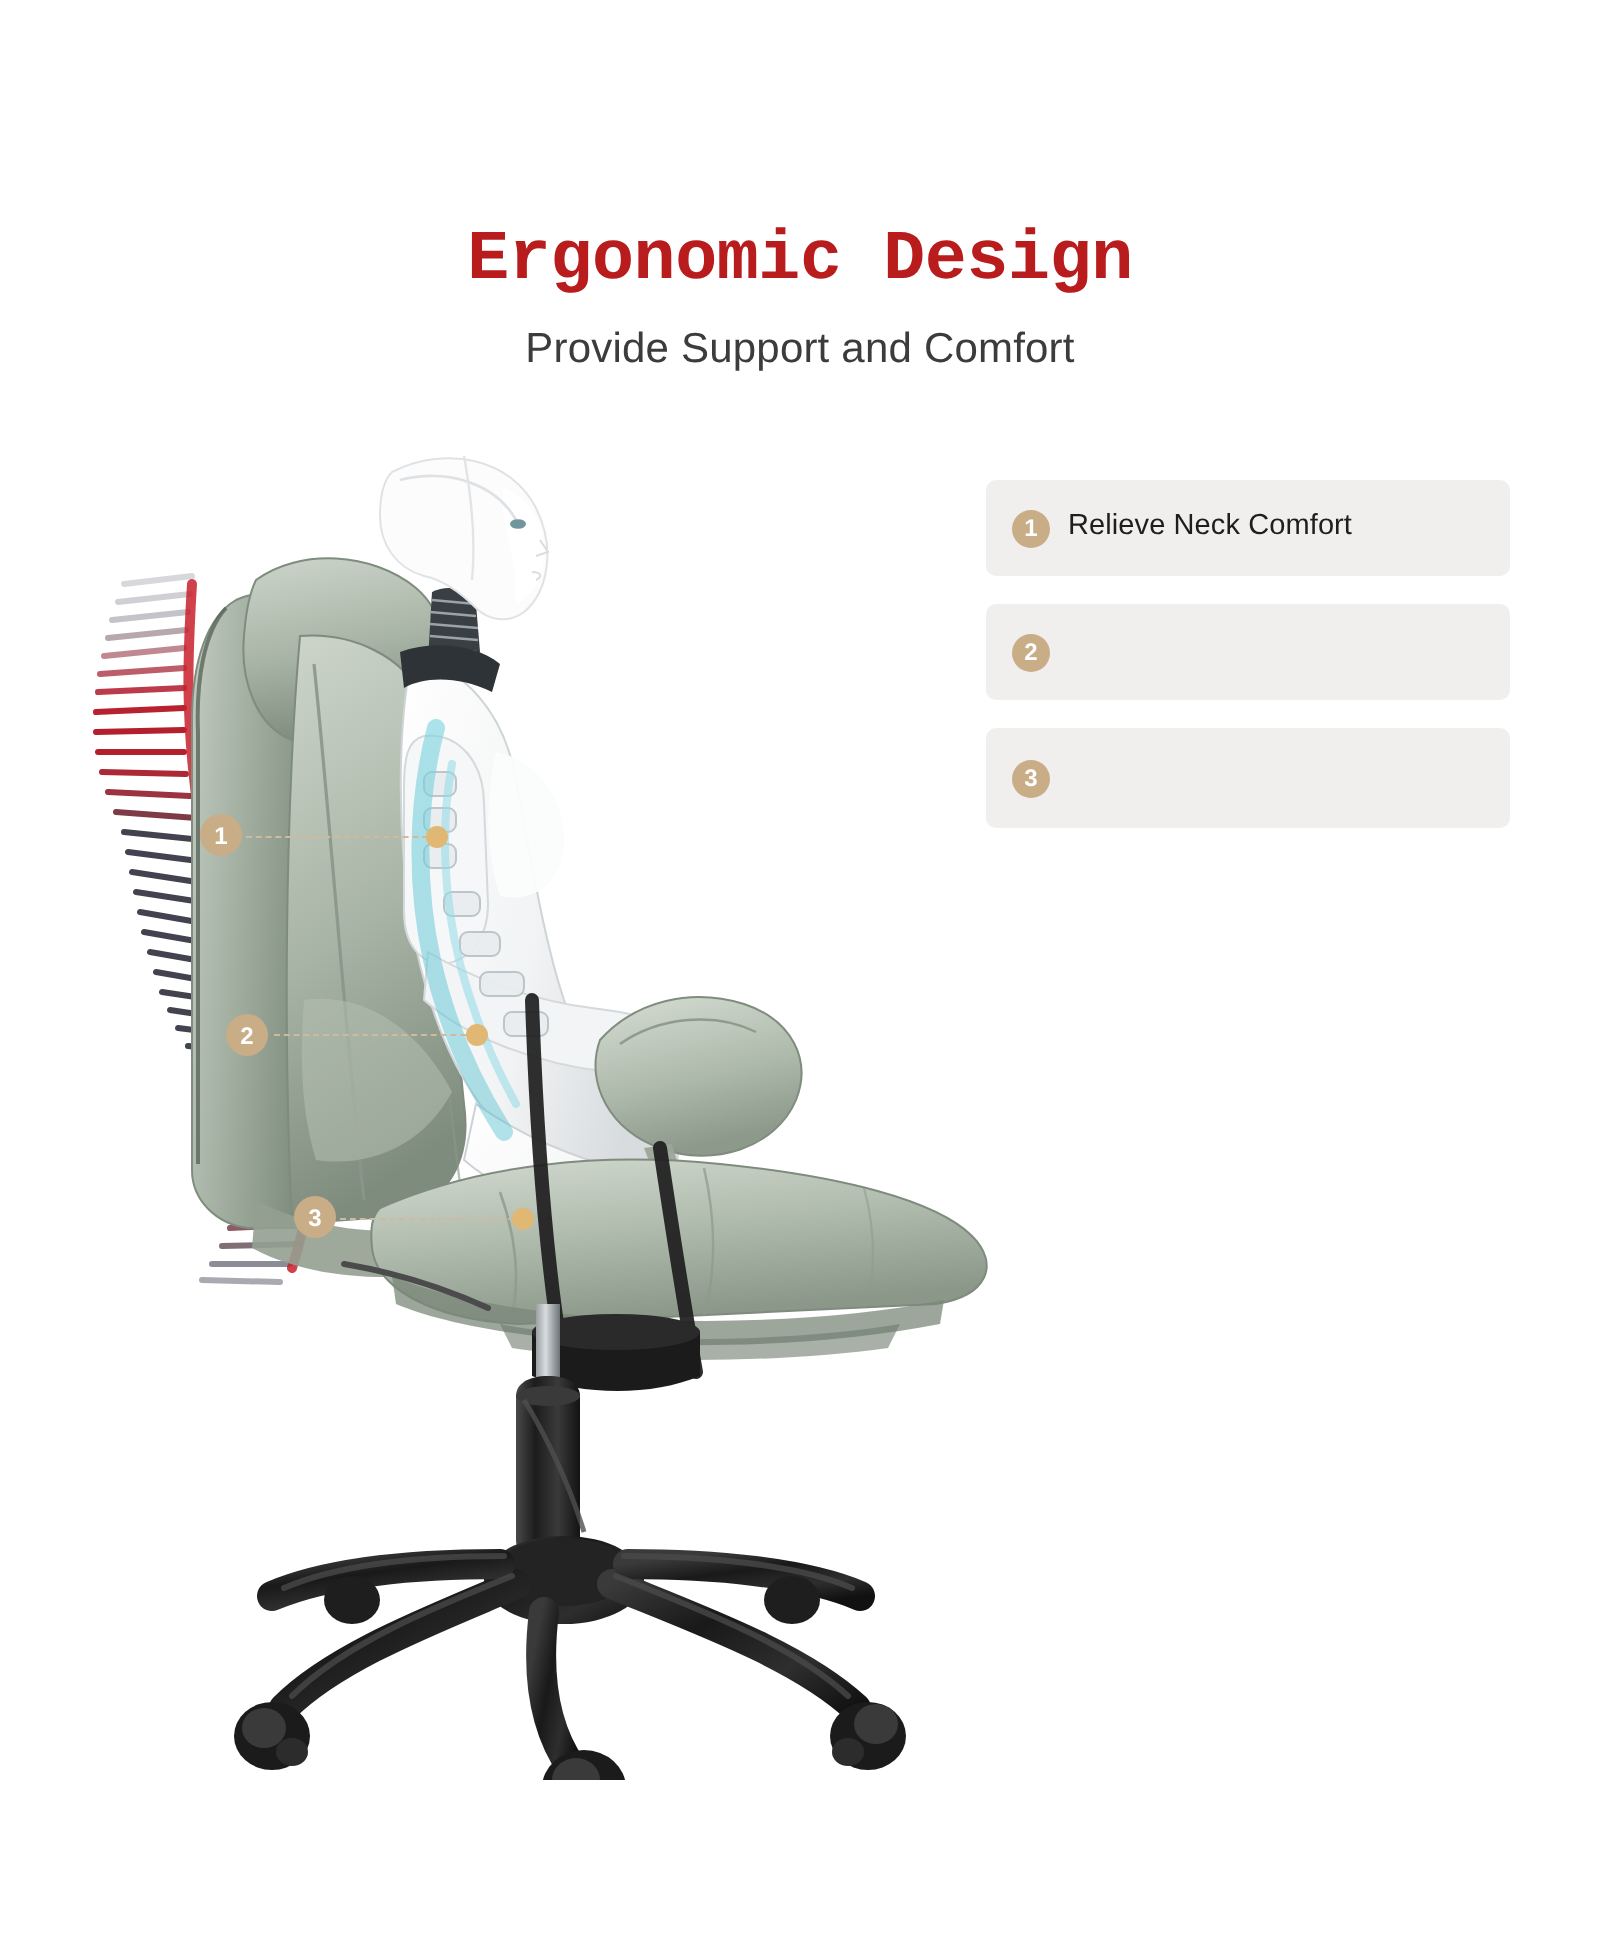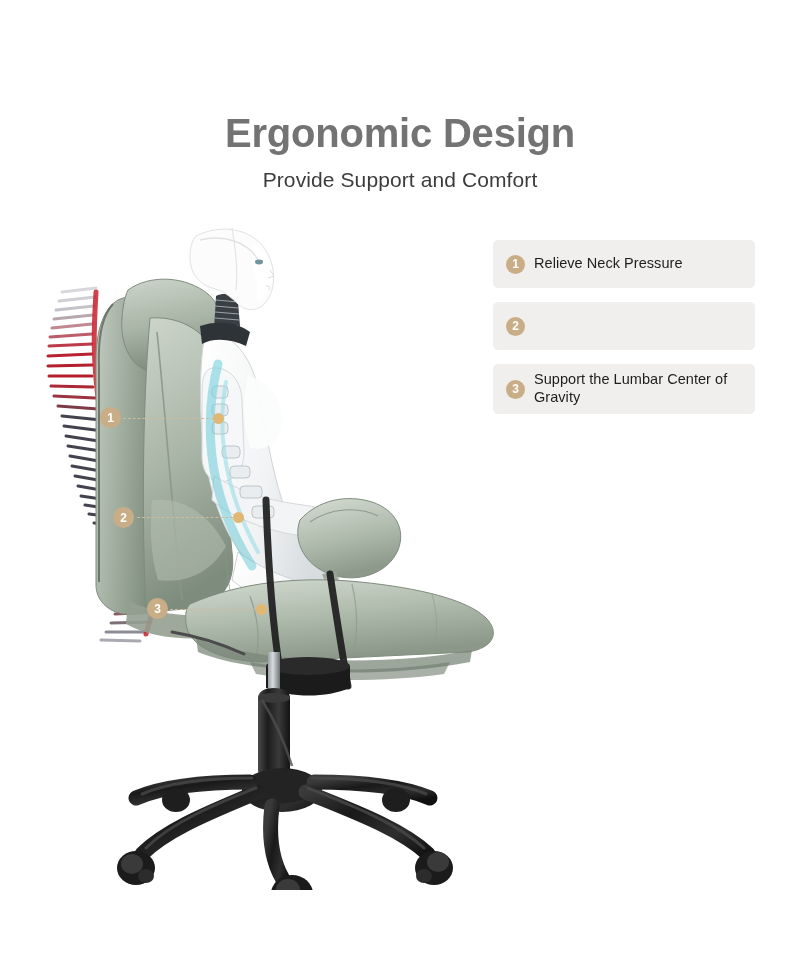--- a/index.html
+++ b/index.html
@@ -25,26 +25,27 @@
 
   
   .header {
     position: absolute;
     left: 0;
     top: 112px;
     width: 800px;
     text-align: center;
   }
   .title {
-    font-size: 40px;
+    font-size: 35px;
     font-weight: bold;
-    color: #737373;
+    color: #b91c1c;
     letter-spacing: -0.2px;
     line-height: 1.05;
     margin: 0;
+    font-family: Liberation Mono, monospace;
   }
   .subtitle {
     font-size: 21px;
     font-weight: normal;
     color: #3c3c3c;
     margin: 14px 0 0 0;
     letter-spacing: 0.1px;
   }
 
   
@@ -150,30 +151,29 @@
 
   <div class="header">
     <h1 class="title">Ergonomic Design</h1>
     <p class="subtitle">Provide Support and Comfort</p>
   </div>
 
   <div class="features">
 
     <div class="feature-card">
       <span class="badge">1</span>
-      <span class="feature-text">Relieve Neck Pressure</span>
+      <span class="feature-text">Relieve Neck Comfort</span>
     </div>
 
     <div class="feature-card">
       <span class="badge">2</span>
     </div>
 
     <div class="feature-card two-line">
       <span class="badge">3</span>
-      <span class="feature-text">Support the Lumbar Center of Gravity</span>
     </div>
 
   </div>
 
   <div class="illustration">
 
     <svg width="520" height="690" viewBox="0 0 520 690">
       <defs>
         <linearGradient id="uphGrad" x1="0" y1="0" x2="1" y2="0.3">
           <stop offset="0%" stop-color="#c2cbc0"></stop>

